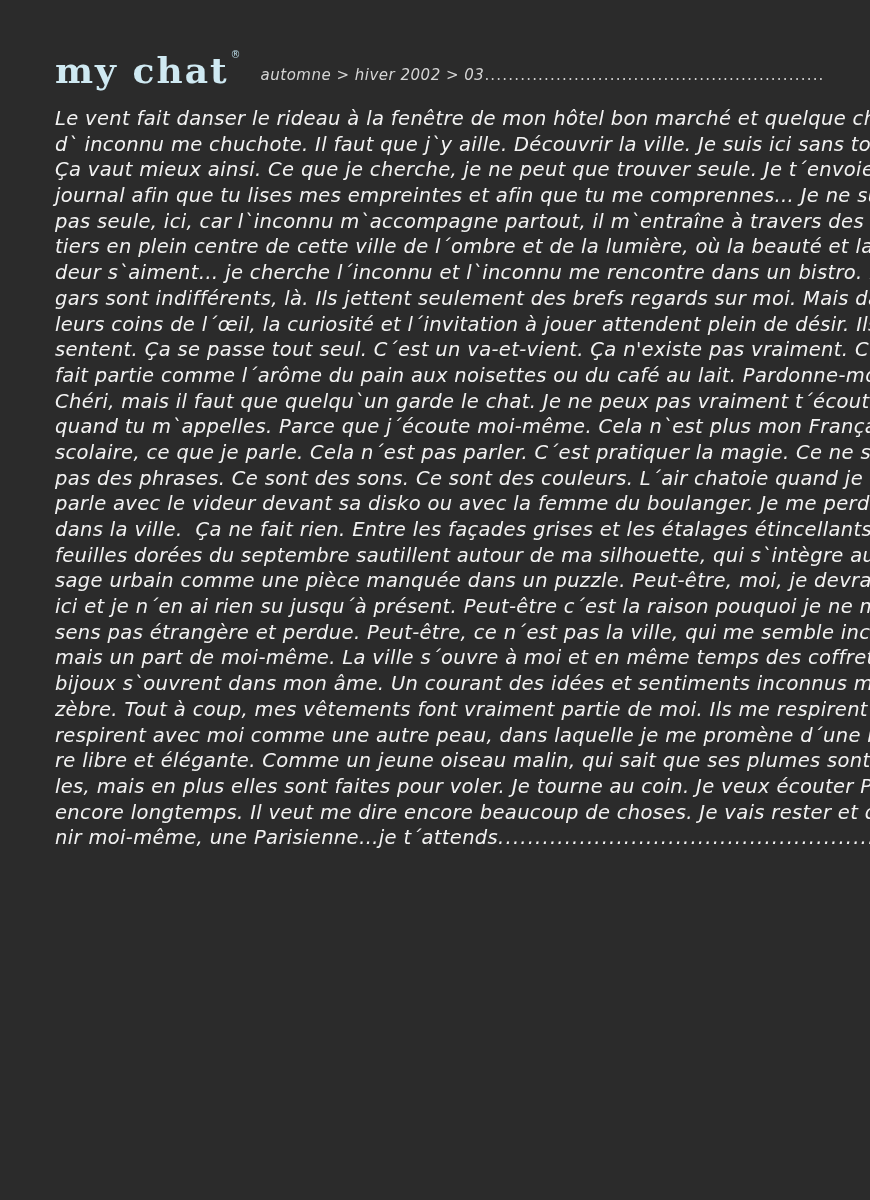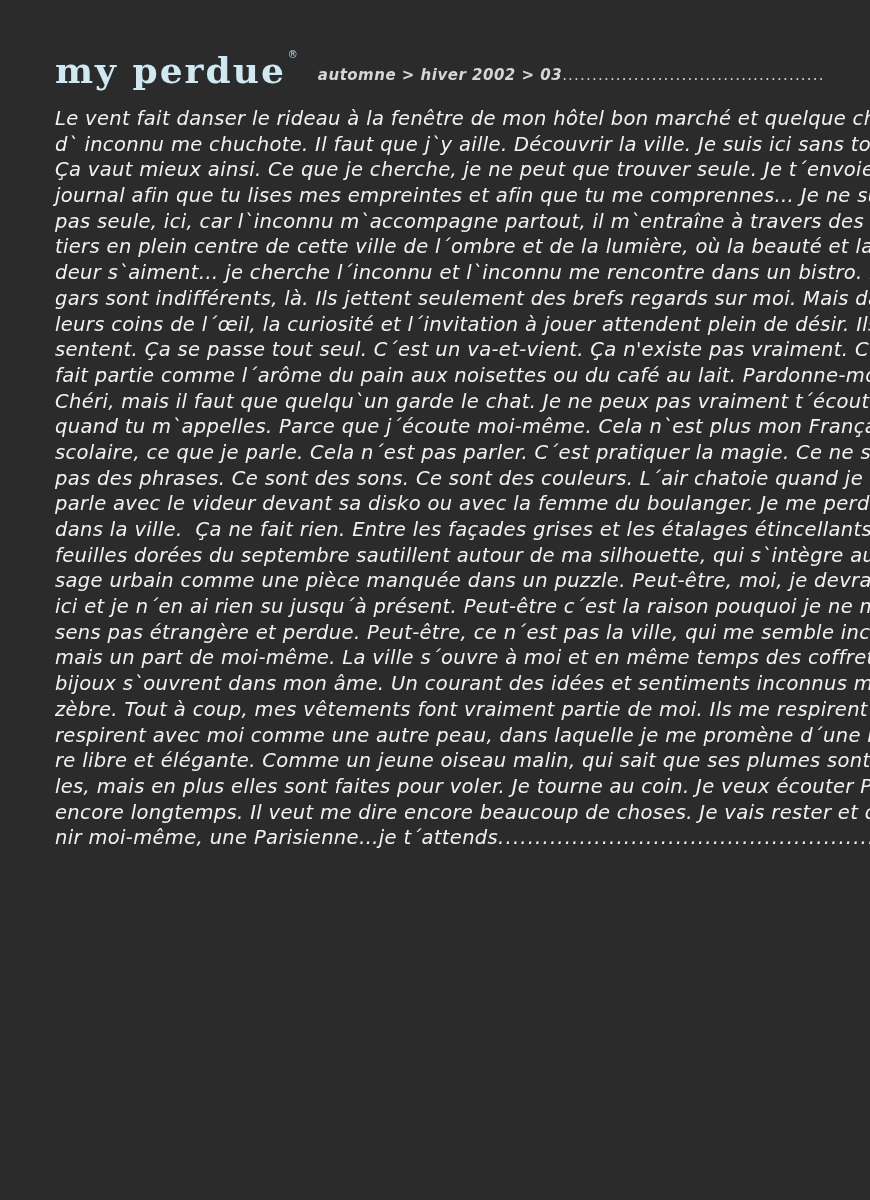--- a/index.html
+++ b/index.html
@@ -62,21 +62,20 @@
   .breadcrumb {
     font-family: "DejaVu Sans", "Liberation Sans", sans-serif;
     font-style: italic;
     font-size: 15px;
     color: #d6d6d6;
     margin-left: 22px;
     position: relative;
     top: -6px;
     letter-spacing: 0.5px;
     flex: 0 0 auto;
-    font-weight: bold;
   }
 
   .breadcrumb-dots {
     font-family: "DejaVu Sans", "Liberation Sans", sans-serif;
     font-size: 15px;
     color: #cfcfcf;
     position: relative;
     top: -6px;
     flex: 1 1 auto;
     overflow: hidden;
@@ -108,20 +107,20 @@
   .tail-dots {
     letter-spacing: 1.2px;
   }
 </style>
 </head>
 <body>
 
 <div class="page">
 
   <div class="masthead">
-    <div class="logo"><span>my perdue</span><span class="logo-reg">®</span></div>
+    <div class="logo"><span>my chat</span><span class="logo-reg">®</span></div>
     <div class="breadcrumb">automne &gt; hiver 2002 &gt; 03</div>
     <div class="breadcrumb-dots">................................................................................................</div>
   </div>
 
   <div class="diary-body"><span class="diary-line">Le vent fait danser le rideau à la fenêtre de mon hôtel bon marché et quelque chose</span><span class="diary-line">d` inconnu me chuchote. Il faut que j`y aille. Découvrir la ville. Je suis ici sans toi.</span><span class="diary-line">Ça vaut mieux ainsi. Ce que je cherche, je ne peut que trouver seule. Je t´envoie mon</span><span class="diary-line">journal afin que tu lises mes empreintes et afin que tu me comprennes... Je ne suis</span><span class="diary-line">pas seule, ici, car l`inconnu m`accompagne partout, il m`entraîne à travers des quar-</span><span class="diary-line">tiers en plein centre de cette ville de l´ombre et de la lumière, où la beauté et la lai-</span><span class="diary-line">deur s`aiment… je cherche l´inconnu et l`inconnu me rencontre dans un bistro. Les</span><span class="diary-line">gars sont indifférents, là. Ils jettent seulement des brefs regards sur moi. Mais dans</span><span class="diary-line">leurs coins de l´œil, la curiosité et l´invitation à jouer attendent plein de désir. Ils me</span><span class="diary-line">sentent. Ça se passe tout seul. C´est un va-et-vient. Ça n'existe pas vraiment. C`en</span><span class="diary-line">fait partie comme l´arôme du pain aux noisettes ou du café au lait. Pardonne-moi,</span><span class="diary-line">Chéri, mais il faut que quelqu`un garde le chat. Je ne peux pas vraiment t´écouter</span><span class="diary-line">quand tu m`appelles. Parce que j´écoute moi-même. Cela n`est plus mon Français</span><span class="diary-line">scolaire, ce que je parle. Cela n´est pas parler. C´est pratiquer la magie. Ce ne sont</span><span class="diary-line">pas des phrases. Ce sont des sons. Ce sont des couleurs. L´air chatoie quand je</span><span class="diary-line">parle avec le videur devant sa disko ou avec la femme du boulanger. Je me perds</span><span class="diary-line">dans la ville.  Ça ne fait rien. Entre les façades grises et les étalages étincellants, les</span><span class="diary-line">feuilles dorées du septembre sautillent autour de ma silhouette, qui s`intègre au pay-</span><span class="diary-line">sage urbain comme une pièce manquée dans un puzzle. Peut-être, moi, je devrais être</span><span class="diary-line">ici et je n´en ai rien su jusqu´à présent. Peut-être c´est la raison pouquoi je ne me</span><span class="diary-line">sens pas étrangère et perdue. Peut-être, ce n´est pas la ville, qui me semble inconnue,</span><span class="diary-line">mais un part de moi-même. La ville s´ouvre à moi et en même temps des coffrets à</span><span class="diary-line">bijoux s`ouvrent dans mon âme. Un courant des idées et sentiments inconnus me</span><span class="diary-line">zèbre. Tout à coup, mes vêtements font vraiment partie de moi. Ils me respirent et</span><span class="diary-line">respirent avec moi comme une autre peau, dans laquelle je me promène d´une maniè-</span><span class="diary-line">re libre et élégante. Comme un jeune oiseau malin, qui sait que ses plumes sont bel-</span><span class="diary-line">les, mais en plus elles sont faites pour voler. Je tourne au coin. Je veux écouter Paris</span><span class="diary-line">encore longtemps. Il veut me dire encore beaucoup de choses. Je vais rester et deve-</span><span class="diary-line">nir moi-même, une Parisienne…je t´attends<span class="tail-dots">.............................................................</span></span></div>
 
 </div>
 
 </body></html>

